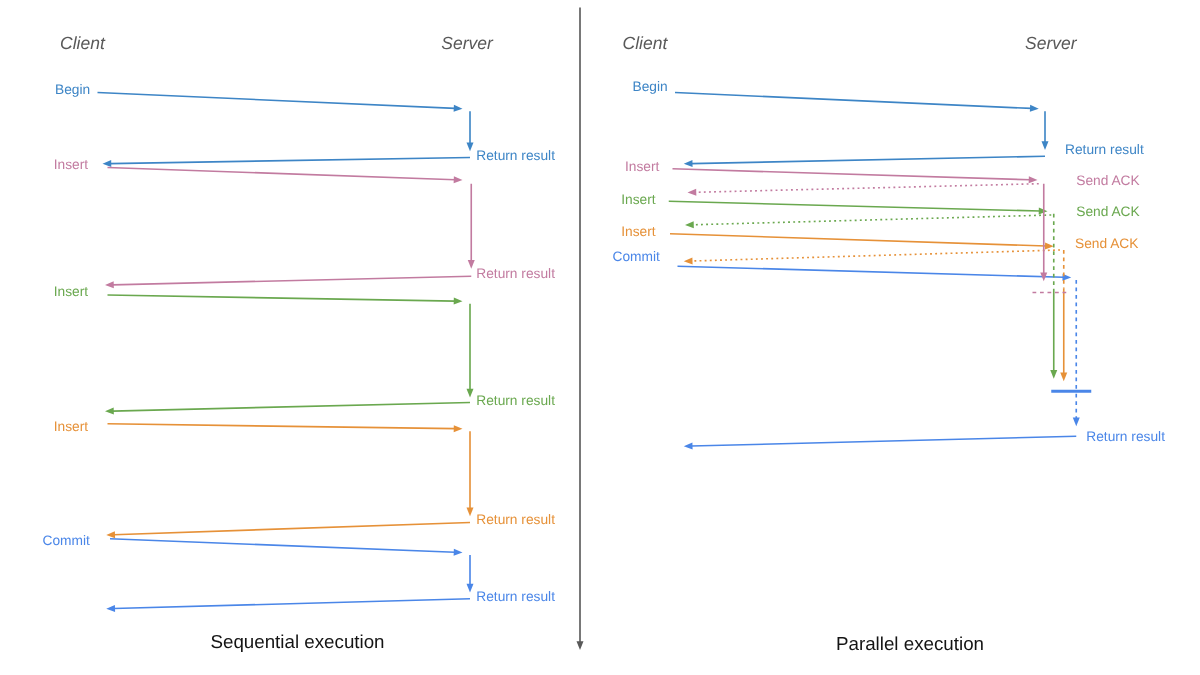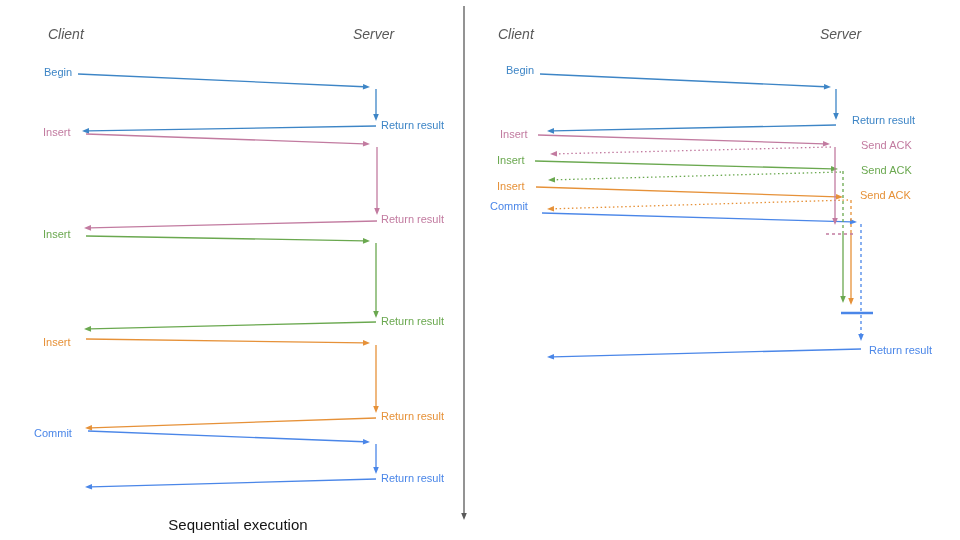--- a/index.html
+++ b/index.html
@@ -93,32 +93,33 @@
   <span class="lbl" style="left: 43px; top: 228px; color: rgb(106, 168, 79);">Insert</span>
   <span class="lbl" style="left: 43px; top: 336px; color: rgb(230, 145, 56);">Insert</span>
   <span class="lbl" style="left: 34px; top: 427px; color: rgb(74, 134, 232);">Commit</span>
 
   <span class="lbl" style="left: 381px; top: 119px; color: rgb(61, 133, 198);">Return result</span>
   <span class="lbl" style="left: 381px; top: 213px; color: rgb(194, 123, 160);">Return result</span>
   <span class="lbl" style="left: 381px; top: 315px; color: rgb(106, 168, 79);">Return result</span>
   <span class="lbl" style="left: 381px; top: 410px; color: rgb(230, 145, 56);">Return result</span>
   <span class="lbl" style="left: 381px; top: 472px; color: rgb(74, 134, 232);">Return result</span>
 
-  <span class="title" style="left:128px;top:505px;margin-top:11px;">Sequential execution</span>
+  <span class="title" style="left:128px;top:505px;">Sequential execution</span>
 
   <span class="time" style="left:451px;top:524px;margin-top:32px;">Time</span>
 
   <span class="hdr" style="left:498px;top:26px;">Client</span>
   <span class="hdr" style="left:820px;top:26px;">Server</span>
 
   <span class="lbl" style="left: 506px; top: 64px; color: rgb(61, 133, 198);">Begin</span>
   <span class="lbl" style="left: 500px; top: 128px; color: rgb(194, 123, 160);">Insert</span>
   <span class="lbl" style="left: 497px; top: 154px; color: rgb(106, 168, 79);">Insert</span>
   <span class="lbl" style="left: 497px; top: 180px; color: rgb(230, 145, 56);">Insert</span>
   <span class="lbl" style="left: 490px; top: 200px; color: rgb(74, 134, 232);">Commit</span>
 
   <span class="lbl" style="left: 852px; top: 114px; color: rgb(61, 133, 198);">Return result</span>
   <span class="lbl" style="left: 861px; top: 139px; color: rgb(194, 123, 160);">Send ACK</span>
   <span class="lbl" style="left: 861px; top: 164px; color: rgb(106, 168, 79);">Send ACK</span>
   <span class="lbl" style="left: 860px; top: 189px; color: rgb(230, 145, 56);">Send ACK</span>
   <span class="lbl" style="left: 869px; top: 344px; color: rgb(74, 134, 232);">Return result</span>
 
+  <span class="title" style="left:618px;top:507px;">Parallel execution</span>
 </div>
 
 </body></html>

